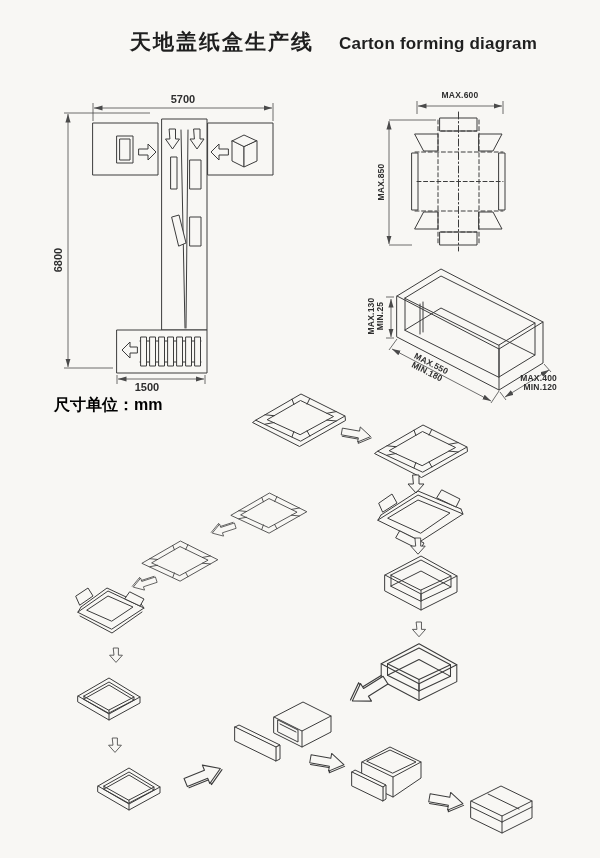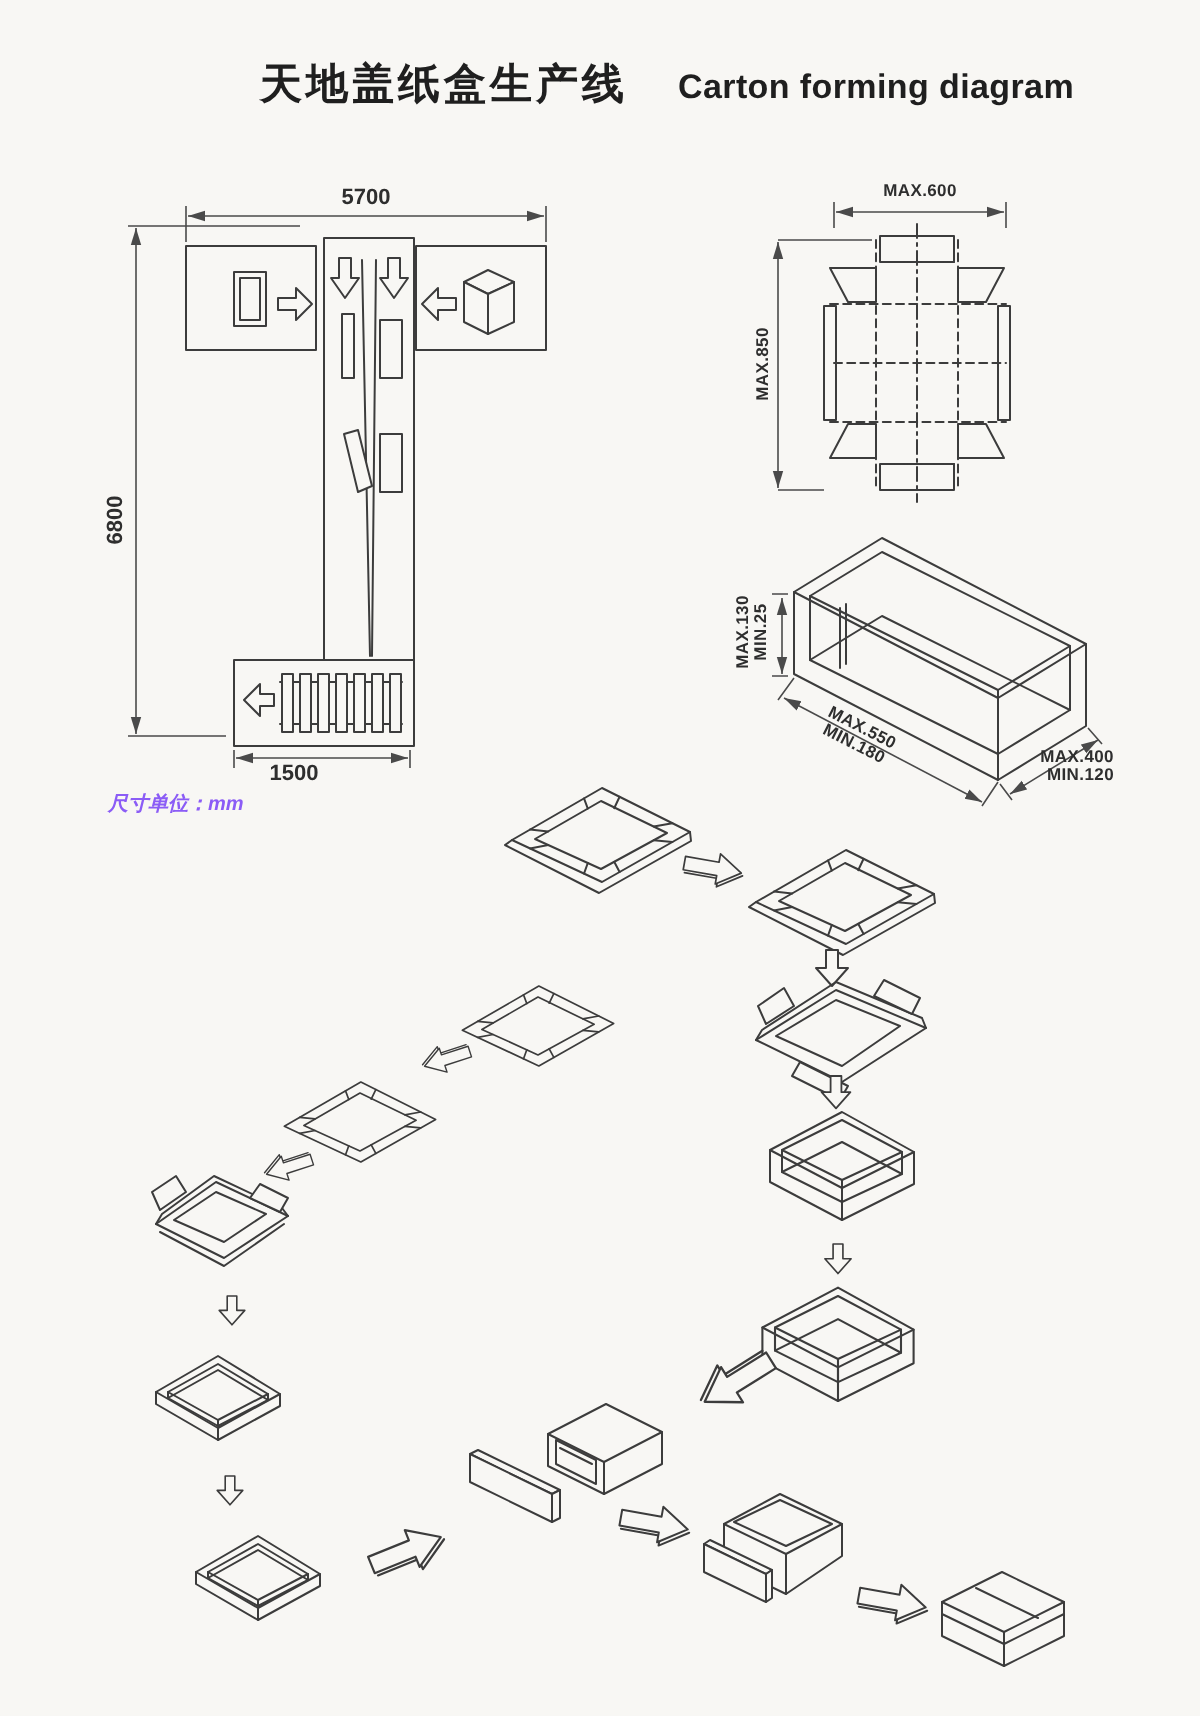--- a/index.html
+++ b/index.html
@@ -11,21 +11,21 @@
   .dim{stroke:#4a4a4a;stroke-width:.8;fill:none;}
   .dsh{stroke-dasharray:4 2.6;}
   .dd{stroke-dasharray:7 2.5 1.5 2.5;}
   .lbl{position:absolute;white-space:nowrap;}
   .t-zh{left:130px;top:28px;font-size:21px;font-weight:700;letter-spacing:2px;color:#1f1f1f;}
   .t-en{left:339px;top:34px;font-size:17px;font-weight:600;letter-spacing:.2px;color:#1f1f1f;}
   .d11{font-size:11px;font-weight:600;}
   .d85{font-size:8.5px;font-weight:700;letter-spacing:.2px;}
   .two{line-height:9px;text-align:center;}
   .ctr{text-align:center;}
-  .unit{left:54px;top:395px;font-size:10px;font-weight:700;color:#8b5cf6;font-style:italic;}
+  .unit{left:54px;top:395px;font-size:16px;font-weight:700;color:#000000;}
   .rot90{transform:rotate(-90deg);}
   .rot27{transform:rotate(27deg);}
 </style>
 </head>
 <body>
 
 <div id="page">
 
 <svg id="art" width="600" height="858" viewBox="0 0 600 858">
   <defs>

